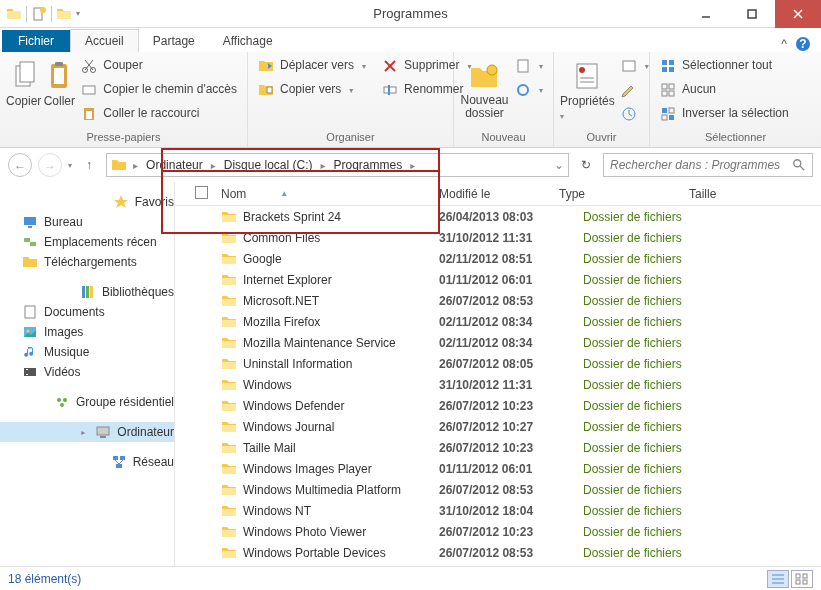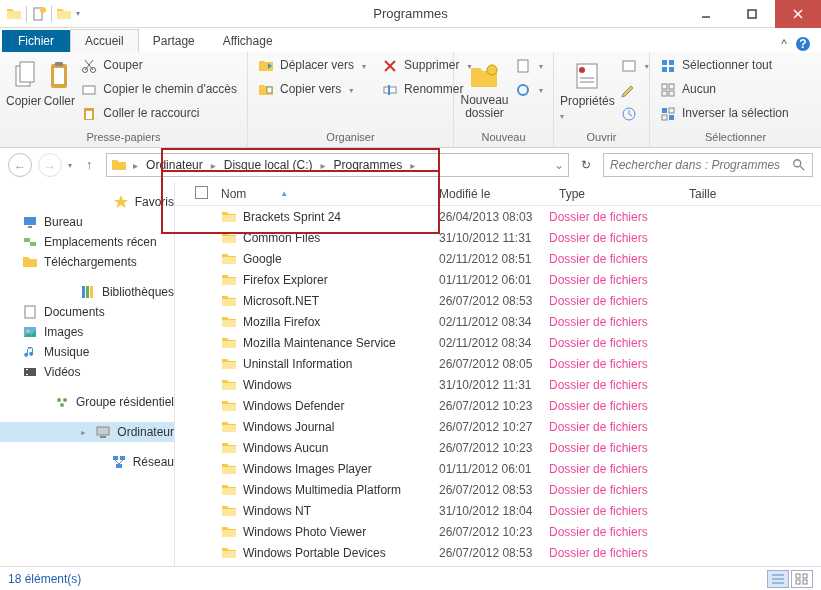--- a/index.html
+++ b/index.html
@@ -73,22 +73,22 @@
 .col-size { flex: 1; }
 .sortind { color: #6a9ed0; font-size: 8px; margin-left: 30px; }
 
 .rows { overflow-y: scroll; flex: 1; }
 .rows::-webkit-scrollbar { width: 17px; }
 .rows::-webkit-scrollbar-track { background: #f0f0f0; }
 .rows::-webkit-scrollbar-thumb { background: #c2c2c2; }
 .row { display: flex; height: 21px; align-items: center; padding-left: 20px; }
 .row .chk { width: 26px; }
 .row .name { width: 218px; display: flex; align-items: center; gap: 6px; color: #333; }
-.row .date { width: 110px; color: #555; }
-.row .type { width: 130px; color: #ec4899; }
+.row .date { width: 144px; color: #555; font-weight: bold; }
+.row .type { width: 130px; color: #4d7c0f; }
 .row .size { flex: 1; color: #555; }
 
 
 .status { height: 24px; border-top: 1px solid #e0e0e0; display: flex; align-items: center; padding: 0 8px; color: #2a5db0; }
 .status .views { margin-left: auto; display: flex; gap: 2px; }
 .status .viewbtn { width: 22px; height: 18px; border: 1px solid #aac; display: flex; align-items: center; justify-content: center; }
 .status .viewbtn.active { background: #d8e6f5; }
 
 .checkbox { width: 13px; height: 13px; border: 1px solid #888; display: inline-block; }
 </style>
@@ -525,21 +525,21 @@
           <div class="type">Dossier de fichiers</div>
           <div class="size"></div>
         </div>
         <div class="row">
           <div class="chk"></div>
           <div class="name">
             <svg width="16" height="16" viewBox="0 0 16 16">
               <path fill="#f7c948" d="M1 3h5l2 2h7v8H1z"></path>
               <path fill="#fde79a" d="M1 6h14v7H1z"></path>
             </svg>
-            <span>Firefox Explorer</span>
+            <span>Internet Explorer</span>
           </div>
           <div class="date">01/11/2012 06:01</div>
           <div class="type">Dossier de fichiers</div>
           <div class="size"></div>
         </div>
         <div class="row">
           <div class="chk"></div>
           <div class="name">
             <svg width="16" height="16" viewBox="0 0 16 16">
               <path fill="#f7c948" d="M1 3h5l2 2h7v8H1z"></path>
@@ -629,21 +629,21 @@
           <div class="type">Dossier de fichiers</div>
           <div class="size"></div>
         </div>
         <div class="row">
           <div class="chk"></div>
           <div class="name">
             <svg width="16" height="16" viewBox="0 0 16 16">
               <path fill="#f7c948" d="M1 3h5l2 2h7v8H1z"></path>
               <path fill="#fde79a" d="M1 6h14v7H1z"></path>
             </svg>
-            <span>Windows Aucun</span>
+            <span>Taille Mail</span>
           </div>
           <div class="date">26/07/2012 10:23</div>
           <div class="type">Dossier de fichiers</div>
           <div class="size"></div>
         </div>
         <div class="row">
           <div class="chk"></div>
           <div class="name">
             <svg width="16" height="16" viewBox="0 0 16 16">
               <path fill="#f7c948" d="M1 3h5l2 2h7v8H1z"></path>

